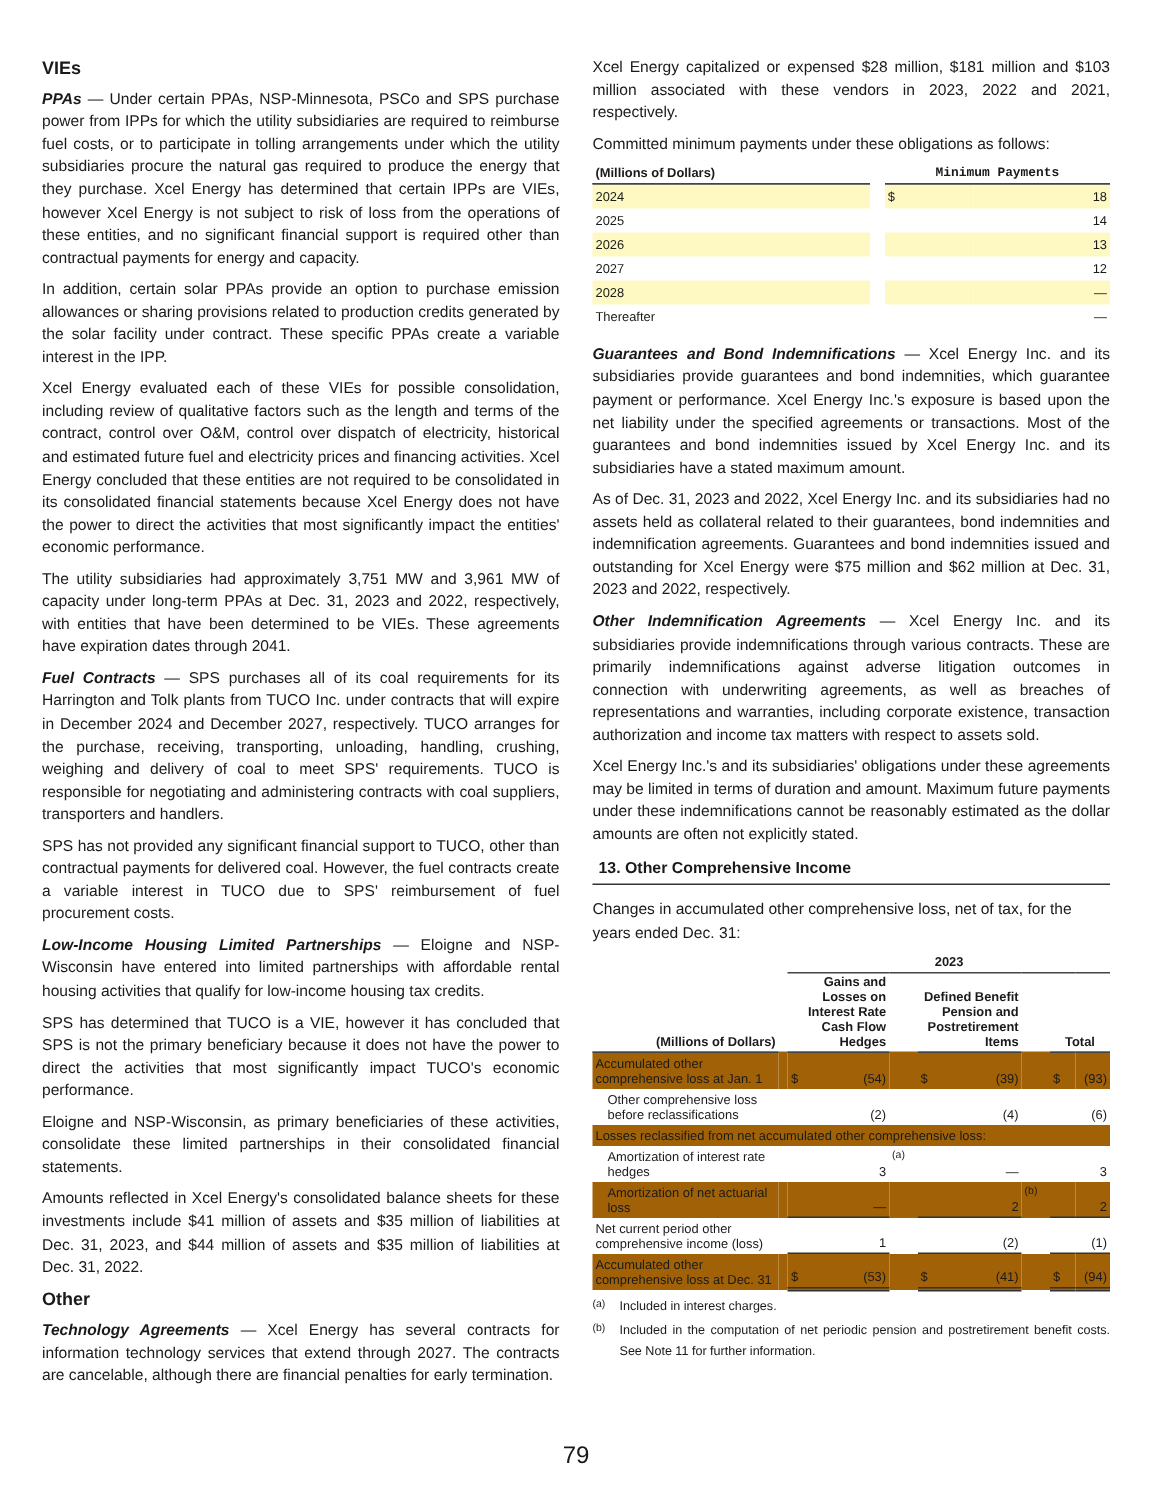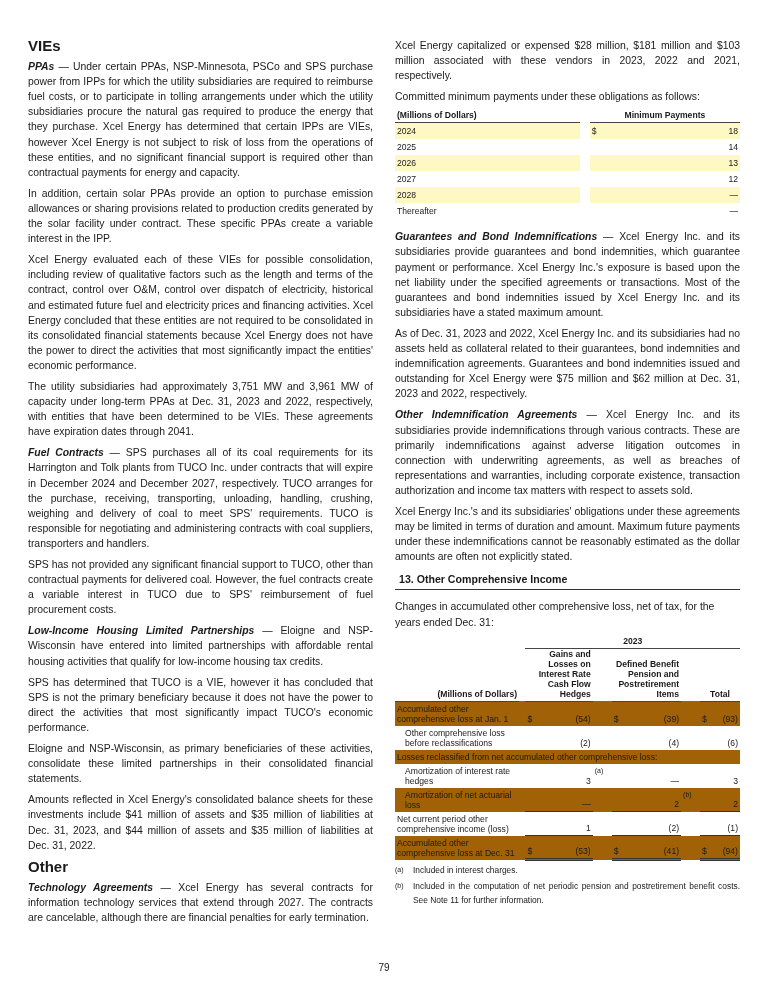--- a/index.html
+++ b/index.html
@@ -2,21 +2,21 @@
 <html><head>
 <meta charset="utf-8">
 <style>
   html, body { margin: 0; padding: 0; background: #ffffff; }
   body { width: 768px; height: 993px; position: relative; overflow: hidden;
          font-family: "Liberation Sans", sans-serif; color: #1a1a1a; }
   .col { position: absolute; top: 38px; width: 345px; font-size: 10.4px; line-height: 15.1px; }
   .col.left { left: 28px; }
   .col.right { left: 395px; }
   p { margin: 0 0 6px 0; text-align: justify; }
-  .h { font-weight: bold; margin: 0 0 6px 0; font-size: 15px; }
+  .h { font-weight: bold; margin: 0 0 6px 0; font-size: 12px; }
   .lead { font-weight: bold; font-style: italic; }
   .sect { font-weight: bold; font-size: 10.6px; padding: 0 0 2px 4px; border-bottom: 1.5px solid #333; margin: 8px 0 9px 0; }
   table { border-collapse: collapse; width: 100%; font-size: 8.6px; line-height: 10px; }
   td, th { padding: 0; }
   .mp th { font-weight: bold; text-align: left; vertical-align: bottom; padding: 0 2px 2px 2px; }
   .mp th.r { text-align: center; border-bottom: 1.5px solid #444; }
   .mp th.l { border-bottom: 1.5px solid #444; }
   .mp td { height: 16px; padding: 0 2px; }
   .mp tr.sh td { background: #fef9c3; }
   .mp td.num { text-align: right; }
@@ -30,21 +30,21 @@
   .aoci tr.sh td { background: #a16207; }
   .aoci td.cur { text-align: left; width: 12px; }
   .aoci td.num { text-align: right; }
   .aoci td.sup { font-size: 7px; vertical-align: top; width: 14px; padding-left: 2px; }
   .aoci td.ind { padding-left: 10px; }
   .ul1 { border-bottom: 1.5px solid #333; }
   .ul2 { border-bottom: 3px double #333; }
   .fn { display: flex; font-size: 8.4px; line-height: 14px; margin-top: 2px; }
   .fn .mk { width: 18px; font-size: 7px; vertical-align: top; }
   .fn .tx { flex: 1; text-align: justify; }
-  .pageno { position: absolute; left: 0; width: 768px; top: 962px; text-align: center; font-size: 10px; }
+  .pageno { position: absolute; left: 0; width: 768px; top: 962px; text-align: center; font-size: 16px; }
 </style>
 </head>
 <body>
 
 <div class="col left">
   <div class="h">VIEs</div>
   <p><span class="lead">PPAs</span><span> — Under certain PPAs, NSP-Minnesota, PSCo and SPS purchase power from IPPs for which the utility subsidiaries are required to reimburse fuel costs, or to participate in tolling arrangements under which the utility subsidiaries procure the natural gas required to produce the energy that they purchase. Xcel Energy has determined that certain IPPs are VIEs, however Xcel Energy is not subject to risk of loss from the operations of these entities, and no significant financial support is required other than contractual payments for energy and capacity.</span></p>
   <p>In addition, certain solar PPAs provide an option to purchase emission allowances or sharing provisions related to production credits generated by the solar facility under contract. These specific PPAs create a variable interest in the IPP.</p>
   <p>Xcel Energy evaluated each of these VIEs for possible consolidation, including review of qualitative factors such as the length and terms of the contract, control over O&amp;M, control over dispatch of electricity, historical and estimated future fuel and electricity prices and financing activities. Xcel Energy concluded that these entities are not required to be consolidated in its consolidated financial statements because Xcel Energy does not have the power to direct the activities that most significantly impact the entities' economic performance.</p>
   <p>The utility subsidiaries had approximately 3,751 MW and 3,961 MW of capacity under long-term PPAs at Dec. 31, 2023 and 2022, respectively, with entities that have been determined to be VIEs. These agreements have expiration dates through 2041.</p>
@@ -60,21 +60,21 @@
 
 <div class="col right">
   <p>Xcel Energy capitalized or expensed $28 million, $181 million and $103 million associated with these vendors in 2023, 2022 and 2021, respectively.</p>
   <p>Committed minimum payments under these obligations as follows:</p>
 
   <table class="mp" style="margin-bottom:10px;">
     <thead>
       <tr>
         <th class="l">(Millions of Dollars)</th>
         <th class="gap" style="border:none;"></th>
-        <th class="r" colspan="2" style="width:64px;">Minimum Payments</th>
+        <th class="r" colspan="2" style="width:64px;font-family:Liberation Mono, monospace;">Minimum Payments</th>
       </tr>
     </thead>
     <tbody>
       <tr class="sh">
           <td>2024</td>
           <td class="gap"></td>
           <td class="cur">$</td>
           <td class="num">18</td>
         </tr>
       <tr>

